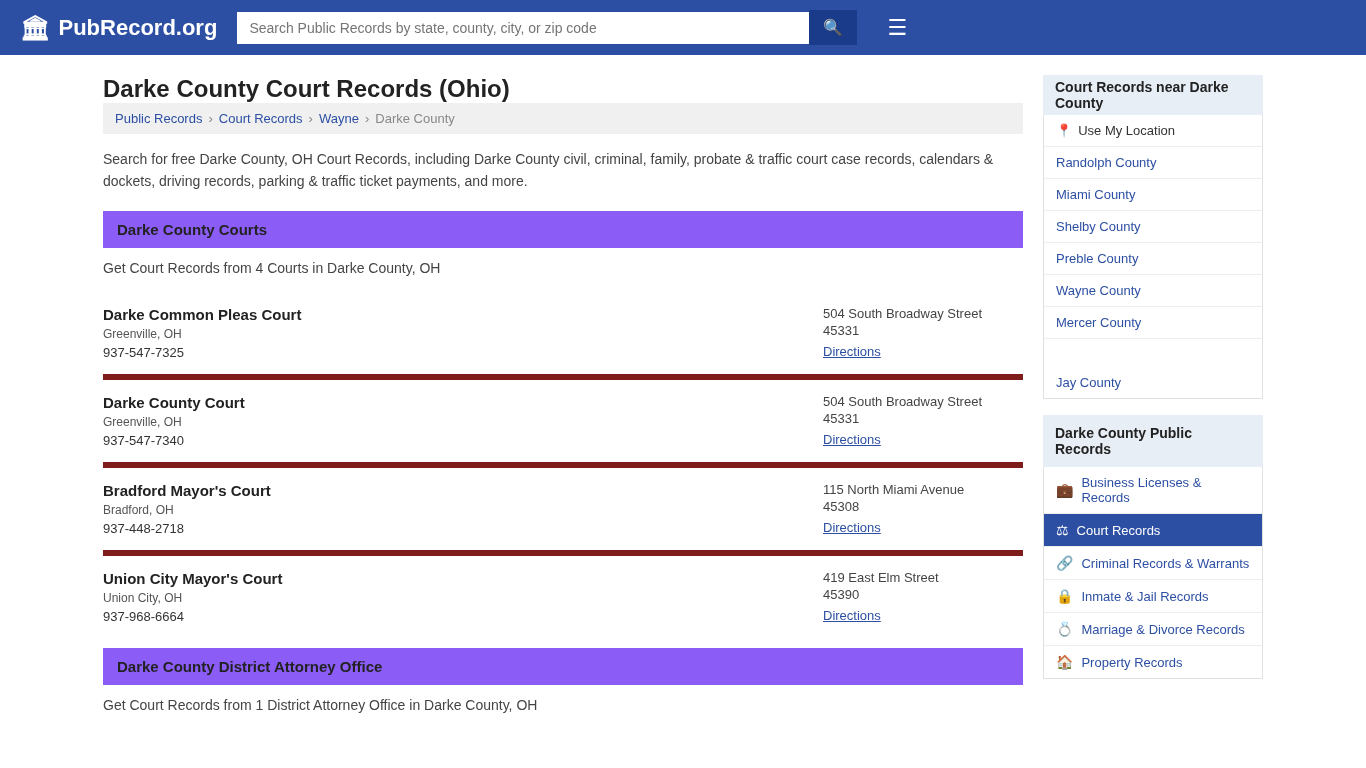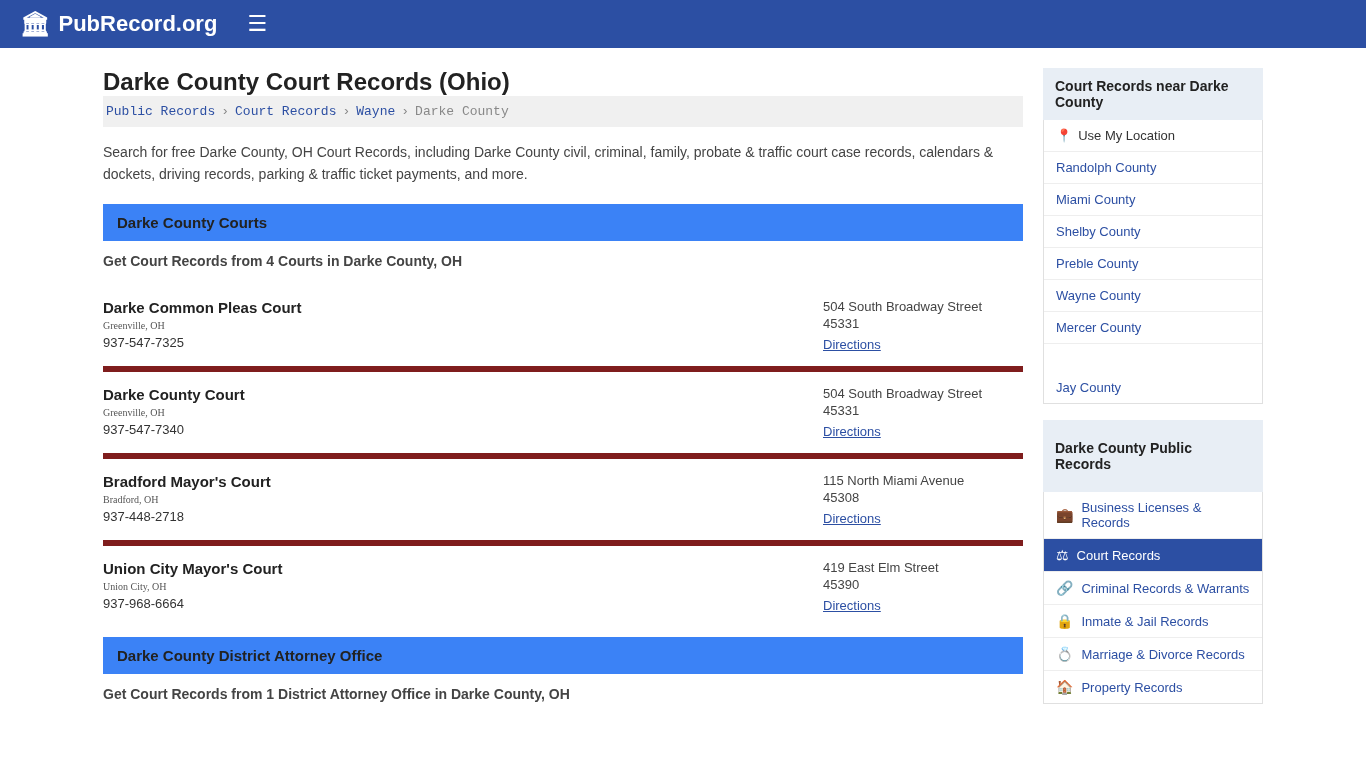--- a/index.html
+++ b/index.html
@@ -69,73 +69,70 @@
     .content {
       flex: 1;
     }
     .page-title {
       font-size: 24px;
       font-weight: bold;
       color: #222;
     }
     .breadcrumb {
       background: #f0f0f0;
-      padding: 8px 3px;
+      padding: 8px 12px;
       font-size: 13px;
       color: #555;
       margin-bottom: 14px;
       display: flex;
       align-items: center;
       gap: 6px;
-      font-family: Liberation Mono, monospace;
     }
     .breadcrumb a { color: #2c4fa3; text-decoration: none; }
     .breadcrumb span { color: #888; }
     .description {
       font-size: 14px;
       color: #444;
       line-height: 1.6;
       margin-bottom: 18px;
     }
 
     
     .section-header {
-      background: #3b82f6;
+      background: #8b5cf6;
       padding: 10px 14px;
       font-size: 15px;
       font-weight: bold;
       color: #222;
       margin-bottom: 12px;
     }
     .section-desc {
       font-size: 14px;
       color: #444;
       margin-bottom: 16px;
-      font-weight: bold;
     }
 
     
     .court-entry {
       border-bottom: 6px solid #7f1d1d;
       padding: 14px 0;
       display: flex;
       justify-content: space-between;
     }
     .court-entry:last-of-type { border-bottom: none; }
     .court-info .court-name {
       font-weight: bold;
       font-size: 15px;
       color: #222;
       margin-bottom: 4px;
     }
     .court-info .court-city {
-      font-size: 10px;
+      font-size: 12px;
       color: #555;
       margin-bottom: 4px;
-      font-family: Liberation Serif, serif;
     }
     .court-info .court-phone {
       font-size: 13px;
       color: #333;
     }
     .court-address {
       text-align: left;
       font-size: 13px;
       color: #444;
       min-width: 200px;
@@ -153,21 +150,21 @@
       margin-top: 10px;
     }
 
     
     .sidebar {
       width: 220px;
       flex-shrink: 0;
     }
     .sidebar-section-title {
       background: #e8eef5;
-      padding: 10px 12px;
+      padding: 4px 12px;
       font-size: 14px;
       font-weight: bold;
       color: #222;
       margin-bottom: 0;
     }
     .sidebar-list {
       list-style: none;
       border: 1px solid #e0e0e0;
       border-top: none;
       margin-bottom: 16px;
@@ -183,21 +180,21 @@
       gap: 6px;
     }
     .sidebar-list li:last-child { border-bottom: none; margin-top: 28px; }
     .sidebar-list li.use-location {
       color: #333;
     }
     .use-loc-icon { color: #e05; font-size: 13px; }
 
     .sidebar-section-title2 {
       background: #e8eef5;
-      padding: 20px 12px;
+      padding: 10px 12px;
       font-size: 14px;
       font-weight: bold;
       color: #222;
       margin-bottom: 0;
     }
     .sidebar-list2 {
       list-style: none;
       border: 1px solid #e0e0e0;
       border-top: none;
     }
@@ -220,20 +217,26 @@
       font-size: 14px;
     }
   </style>
 </head>
 <body>
 
 <header class="header">
   <div class="logo-area">
     <span class="logo-icon">🏛</span>
     <span>PubRecord.org</span>
+  </div>
+  <div class="search-area">
+    <input class="search-input" type="text" placeholder="Search Public Records by state, county, city, or zip code" style="">
+    <button class="search-btn">
+      <span>🔍</span>
+    </button>
   </div>
   <button class="menu-btn">
     <span>☰</span>
   </button>
 </header>
 
 <div class="main-container">
 
   <div class="content">
     <h1 class="page-title">Darke County Court Records (Ohio)</h1>

